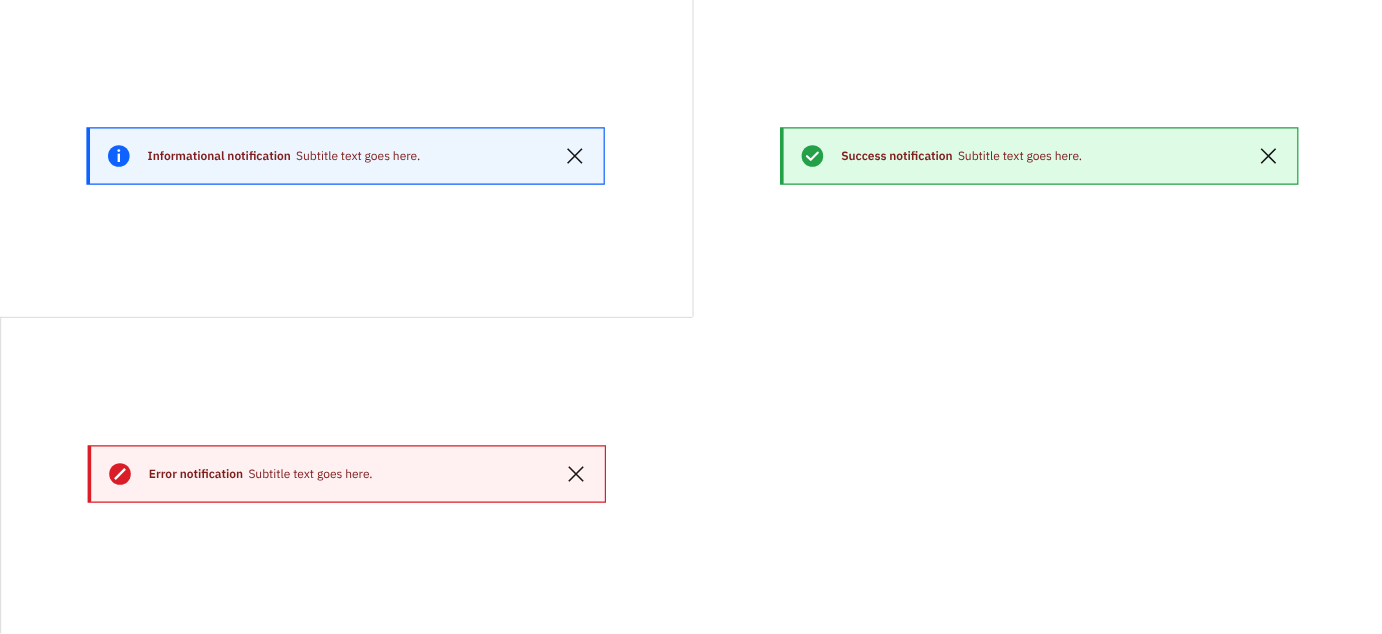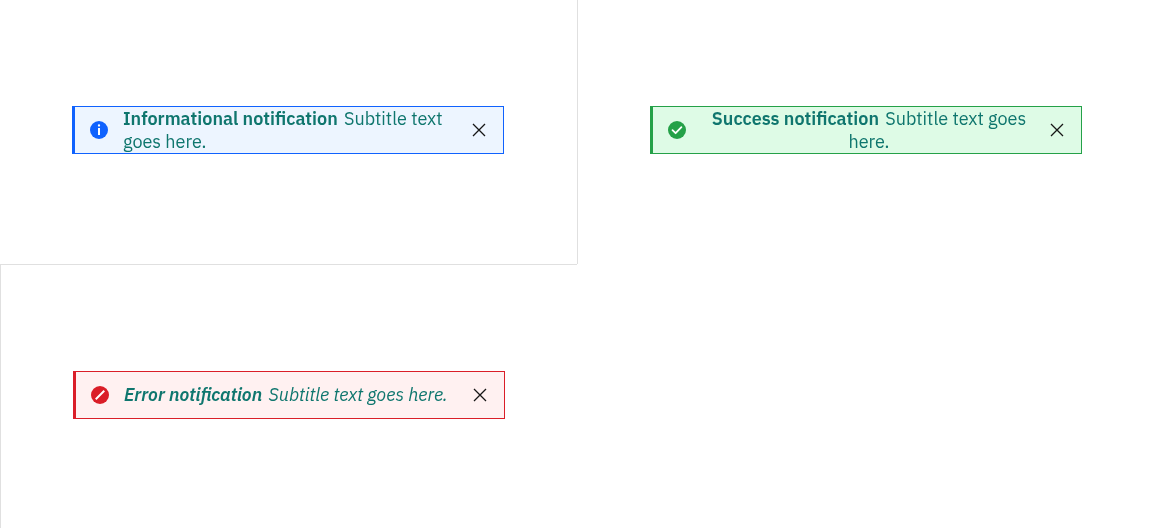--- a/index.html
+++ b/index.html
@@ -37,23 +37,23 @@
     padding-left: 14px;
     padding-right: 44px;
   }
   .notification .icon {
     width: 20px;
     height: 20px;
     flex: 0 0 20px;
     margin-right: 14px;
   }
   .notification .text {
-    font-size: 18px;
+    font-size: 10px;
     line-height: 1.28;
-    color: #0f766e;
+    color: #7f1d1d;
   }
   .notification .text .title {
     font-weight: 600;
     margin-right: 2px;
   }
   .notification .close {
     position: absolute;
     right: 0;
     top: 0;
     width: 48px;
@@ -75,21 +75,20 @@
     background: #defbe6;
     border-color: #24a148;
   }
   .warning {
     background: #fdf6dd;
     border-color: #f1c21b;
   }
   .error {
     background: #fff1f1;
     border-color: #da1e28;
-    font-style: italic;
   }
 </style>
 </head>
 <body>
 
 <div class="grid">
 
   <div class="cell cell1">
     <div class="notification info">
       <span class="icon">

